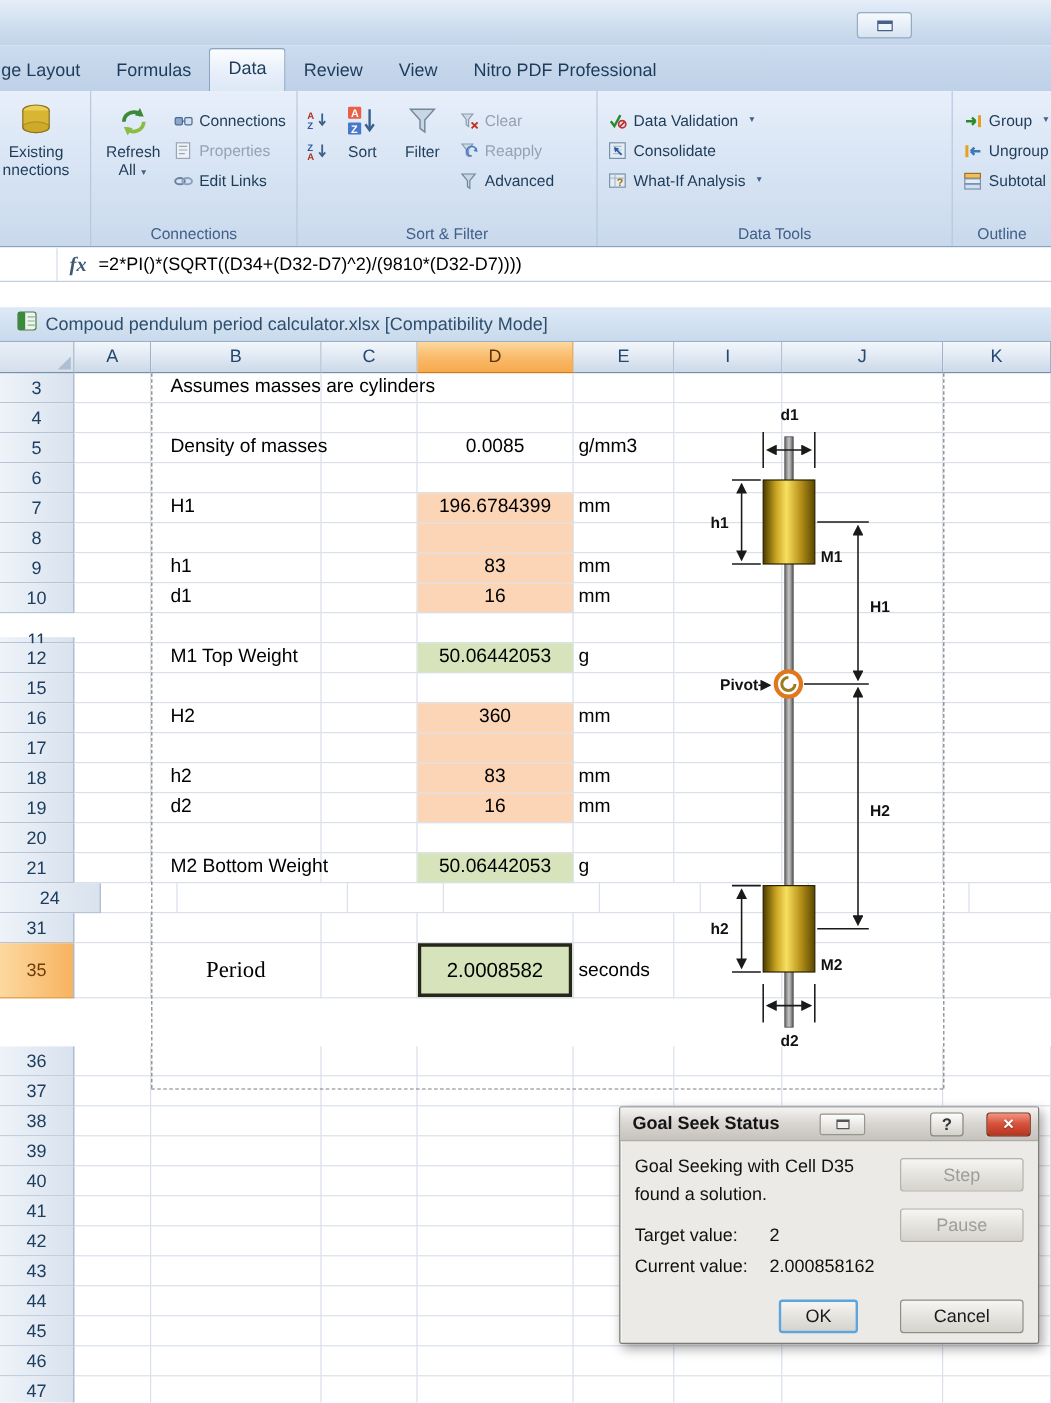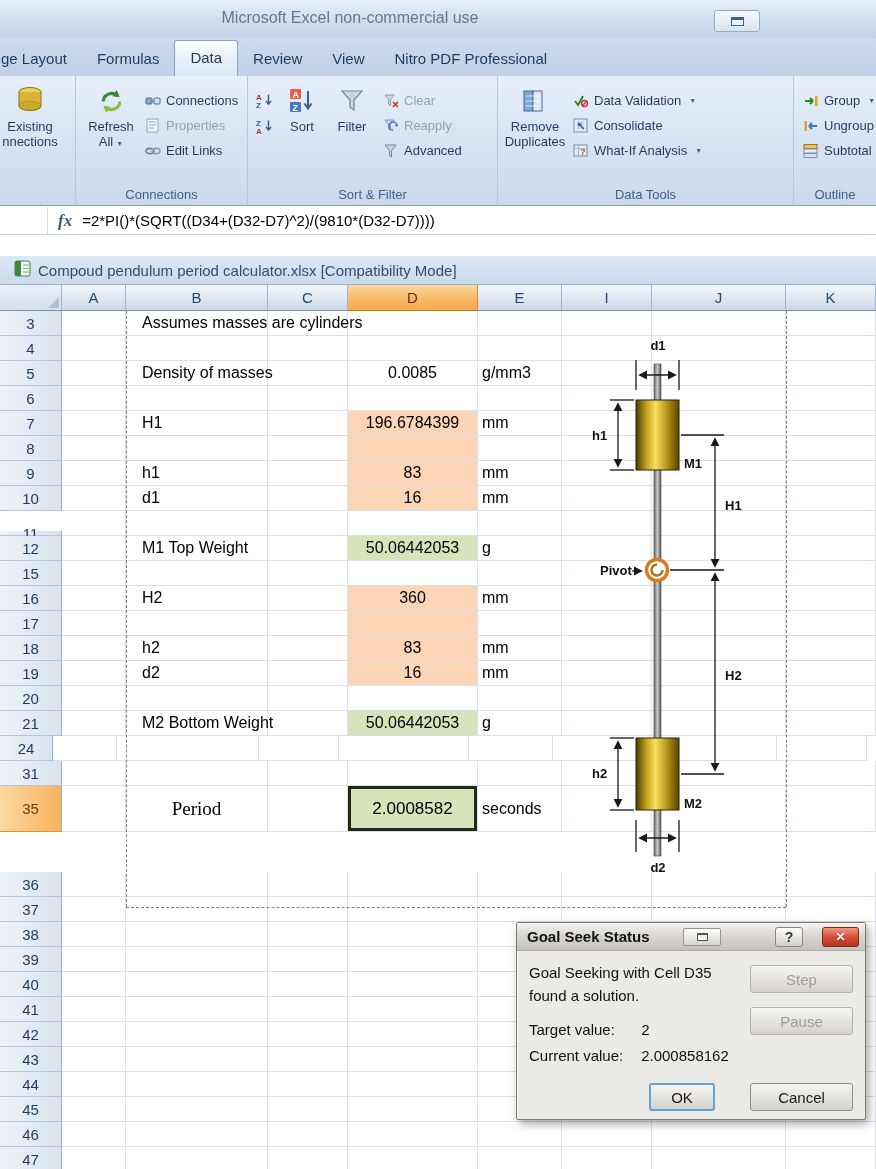--- a/index.html
+++ b/index.html
@@ -122,21 +122,20 @@
   .dbtn:disabled { color:#9f9d99; border-color:#b3b1ac; }
   #btn-step   { left:233px; top:42px;  width:103px; }
   #btn-pause  { left:233px; top:84px;  width:103px; }
   #btn-ok     { left:132px; top:160px; width:66px;  border:2px solid #5ea5dc; }
   #btn-cancel { left:233px; top:160px; width:103px; }
 </style>
 </head>
 <body>
 
 <div id="titlebar">
-  <span class="title">Microsoft Excel non-commercial use</span>
   <span id="win-controls">
     <span class="glyph"></span>
   </span>
 </div>
 
 <div id="tabrow">
   <span class="tab">ge Layout</span>
   <span class="tab">Formulas</span>
   <span class="tab active">Data</span>
   <span class="tab">Review</span>
@@ -283,31 +282,20 @@
             </span>
           <span>Advanced</span>
         </div>
       </div>
     </div>
     <div class="rlabel">Sort &amp; Filter</div>
   </div>
 
   <div class="rgroup" style="left:498px;width:296px">
     <div class="grow" style="padding-left:4px">
-      <div class="bigbtn" style="width:66px">
-        <span class="icon32">
-          <svg width="28" height="28" viewBox="0 0 28 28">
-              <rect x="3" y="4" width="9" height="20" fill="#7ea8d8" stroke="#4a6a92"></rect>
-              <rect x="12" y="4" width="9" height="20" fill="#dce8f4" stroke="#4a6a92"></rect>
-              <path d="M5,9 h14 M5,14 h14 M5,19 h14" stroke="#fff" opacity="0.7"></path>
-            </svg>
-        </span>
-        <span class="bl">Remove</span>
-        <span class="bl">Duplicates</span>
-      </div>
       <div class="scol">
         <div class="sbtn">
           <span class="si">
               <svg width="16" height="16" viewBox="0 0 16 16">
                 <path d="M2,8 l3,4 5,-9" stroke="#2a8a2a" stroke-width="2" fill="none"></path>
                 <circle cx="11.5" cy="10.5" r="3" fill="none" stroke="#c03030" stroke-width="1.4"></circle>
                 <line x1="9.5" y1="12.5" x2="13.5" y2="8.5" stroke="#c03030" stroke-width="1.4"></line>
               </svg>
             </span>
           <span>Data Validation</span>
@@ -646,21 +634,21 @@
           <span class="ov">50.06442053</span>
         </div>
         <div class="cell col-E" style="width: 84px;">
           <span class="ov">g</span>
         </div>
         <div class="cell col-I" style="width: 90px;"></div>
         <div class="cell col-J" style="width: 134px;"></div>
         <div class="cell col-K" style="width: 90px;"></div>
       </div>
       <div class="grid-row" style="height: 25px;">
-        <div class="row-h" style="width: 53px;">24</div>
+        <div class="row-h" style="width: 84px;">24</div>
         <div class="cell col-A" style="width: 64px;"></div>
         <div class="cell col-B" style="width: 142px;"></div>
         <div class="cell col-C" style="width: 80px;"></div>
         <div class="cell col-D" style="width: 130px;"></div>
         <div class="cell col-E" style="width: 84px;"></div>
         <div class="cell col-I" style="width: 90px;"></div>
         <div class="cell col-J" style="width: 134px;"></div>
         <div class="cell col-K" style="width: 90px;"></div>
       </div>
       <div class="grid-row" style="height: 25px;">

